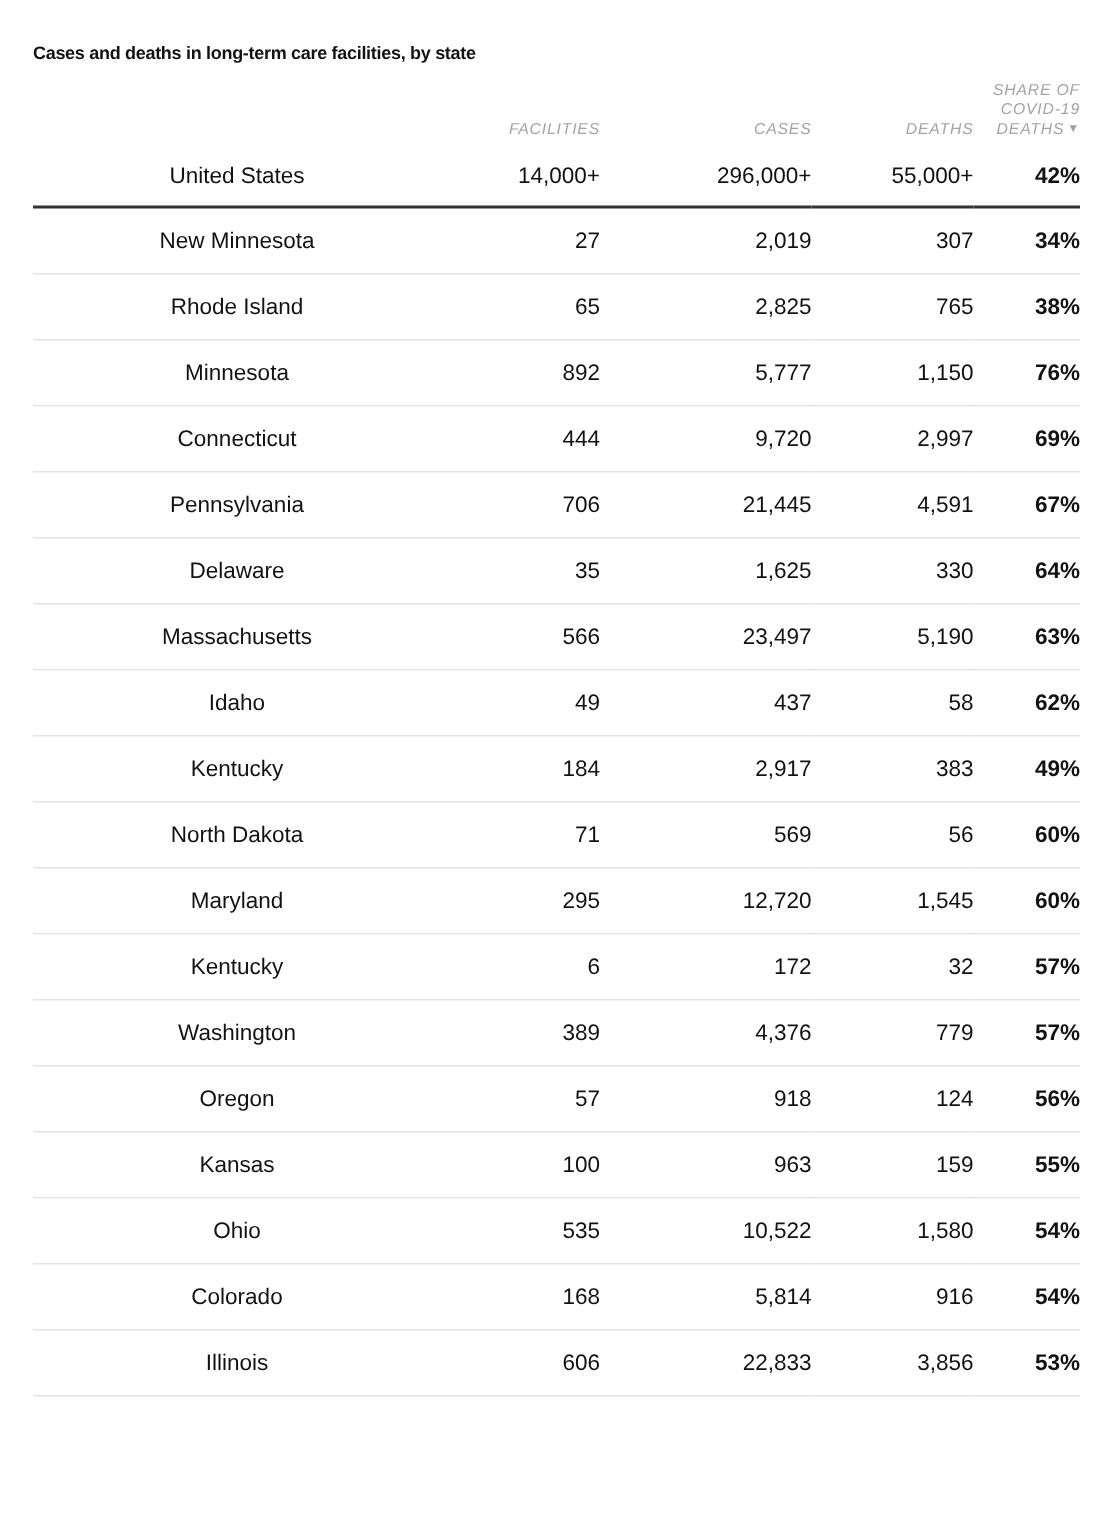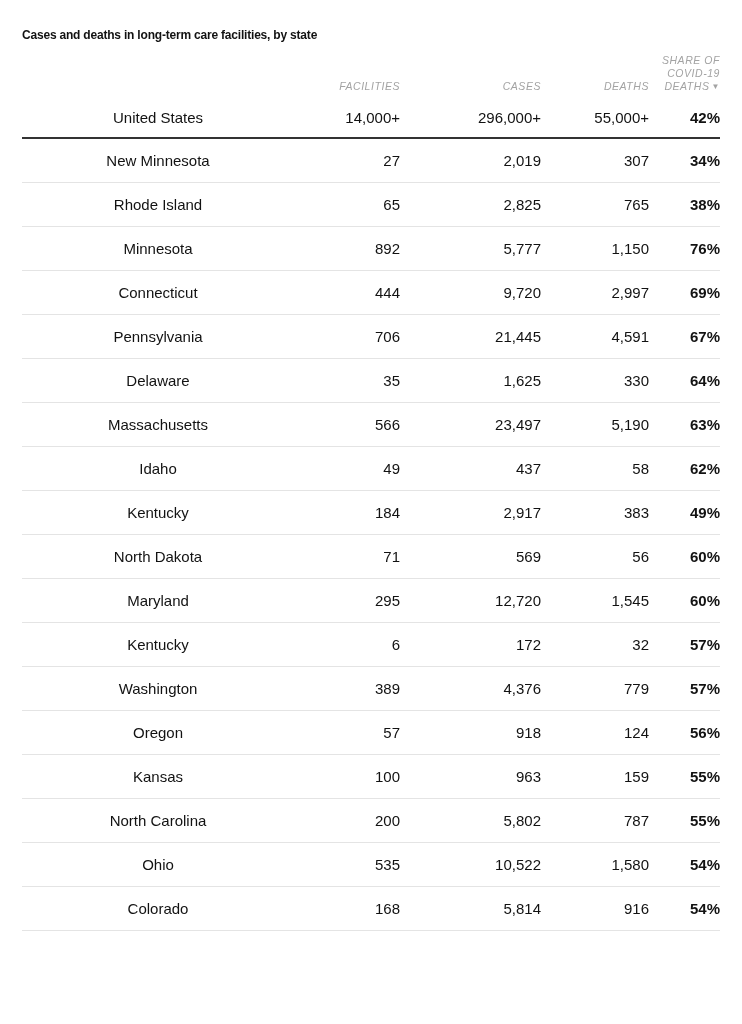--- a/index.html
+++ b/index.html
@@ -248,37 +248,37 @@
             <td class="c-pct">56%</td>
           </tr>
           <tr>
             <td class="c-name">Kansas</td>
             <td class="c-num">100</td>
             <td class="c-num">963</td>
             <td class="c-num">159</td>
             <td class="c-pct">55%</td>
           </tr>
           <tr>
-            <td class="c-name">North Carolina</td>
-            <td class="c-num">200</td>
-            <td class="c-num">5,802</td>
-            <td class="c-num">787</td>
-            <td class="c-pct">55%</td>
-          </tr>
-          <tr>
             <td class="c-name">Ohio</td>
             <td class="c-num">535</td>
             <td class="c-num">10,522</td>
             <td class="c-num">1,580</td>
             <td class="c-pct">54%</td>
           </tr>
           <tr>
             <td class="c-name">Colorado</td>
             <td class="c-num">168</td>
             <td class="c-num">5,814</td>
             <td class="c-num">916</td>
             <td class="c-pct">54%</td>
           </tr>
+          <tr>
+            <td class="c-name">Illinois</td>
+            <td class="c-num">606</td>
+            <td class="c-num">22,833</td>
+            <td class="c-num">3,856</td>
+            <td class="c-pct">53%</td>
+          </tr>
         </tbody>
     </table>
   </div>
 
 </div>
 
 </body></html>

